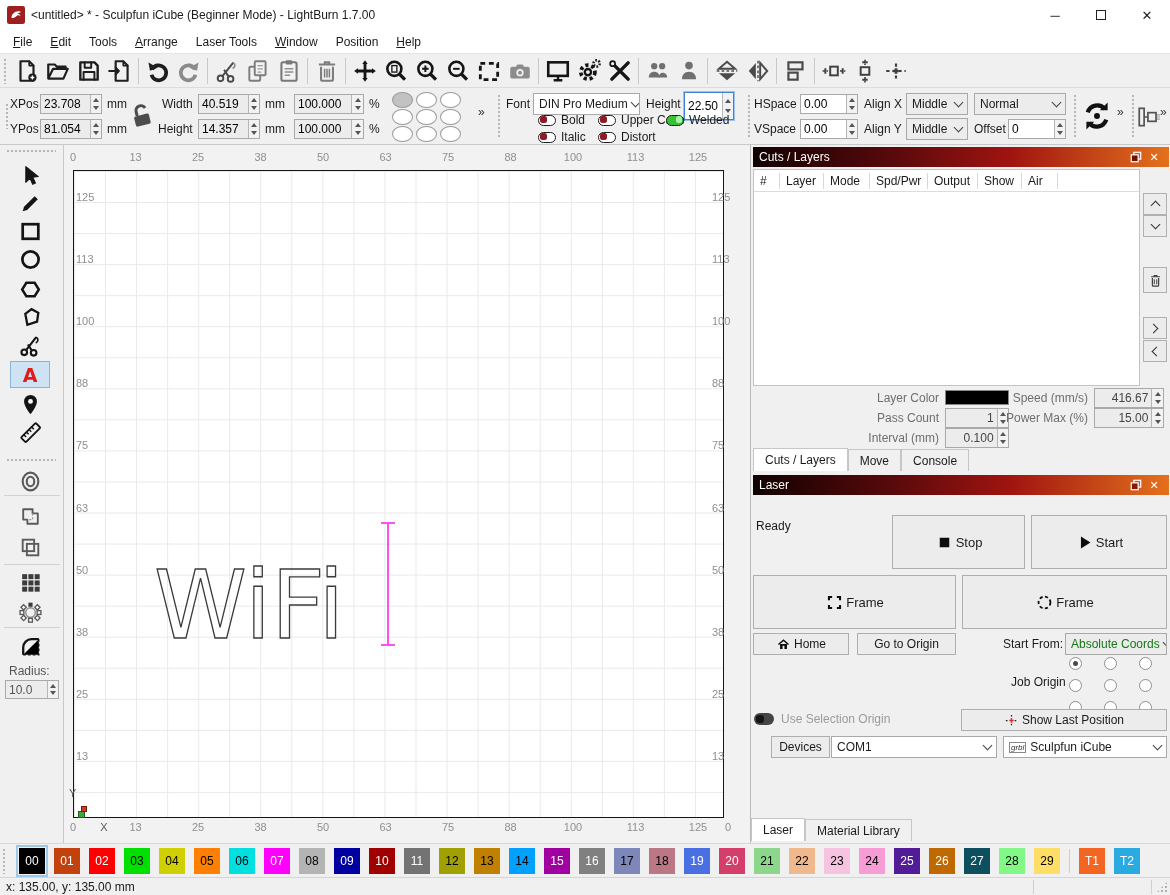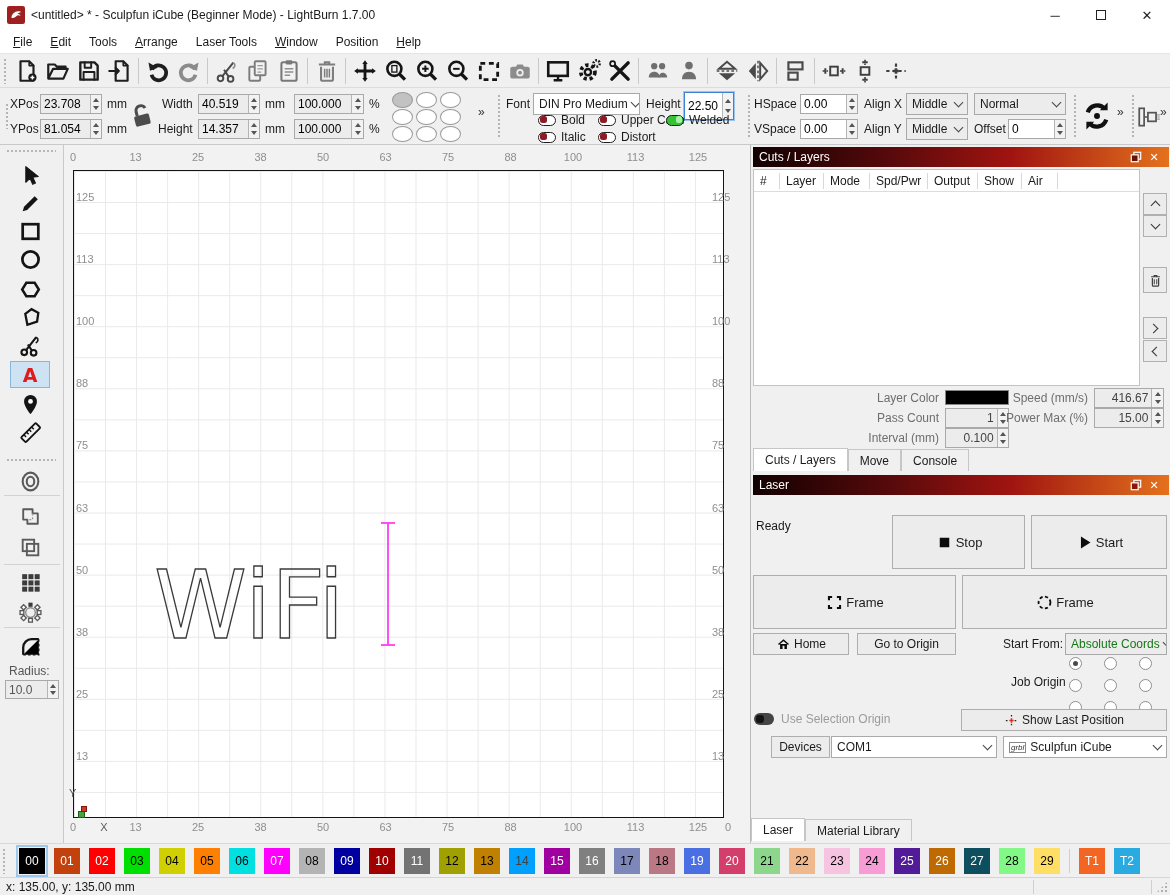--- a/index.html
+++ b/index.html
@@ -911,21 +911,21 @@
       <span class="swatch" style="background:#d0d000;color:#000000">04</span>
       <span class="swatch" style="background:#ff8000;color:#000000">05</span>
       <span class="swatch" style="background:#00e0e0;color:#000000">06</span>
       <span class="swatch" style="background:#ff00ff;color:#ffffff">07</span>
       <span class="swatch" style="background:#b4b4b4;color:#000000">08</span>
       <span class="swatch" style="background:#0000a0;color:#ffffff">09</span>
       <span class="swatch" style="background:#a00000;color:#ffffff">10</span>
       <span class="swatch" style="background:#737373;color:#ffffff">11</span>
       <span class="swatch" style="background:#a0a000;color:#000000">12</span>
       <span class="swatch" style="background:#c08000;color:#000000">13</span>
-      <span class="swatch" style="background:#00a0ff;color:#404040">14</span>
+      <span class="swatch" style="background:#00a0ff;color:#000000">14</span>
       <span class="swatch" style="background:#a000a0;color:#ffffff">15</span>
       <span class="swatch" style="background:#808080;color:#ffffff">16</span>
       <span class="swatch" style="background:#7d87b9;color:#000000">17</span>
       <span class="swatch" style="background:#bb7784;color:#000000">18</span>
       <span class="swatch" style="background:#4a6fe3;color:#ffffff">19</span>
       <span class="swatch" style="background:#d33f6a;color:#ffffff">20</span>
       <span class="swatch" style="background:#8cd78c;color:#000000">21</span>
       <span class="swatch" style="background:#f0b98d;color:#000000">22</span>
       <span class="swatch" style="background:#f6c4e1;color:#000000">23</span>
       <span class="swatch" style="background:#f79cd4;color:#000000">24</span>

